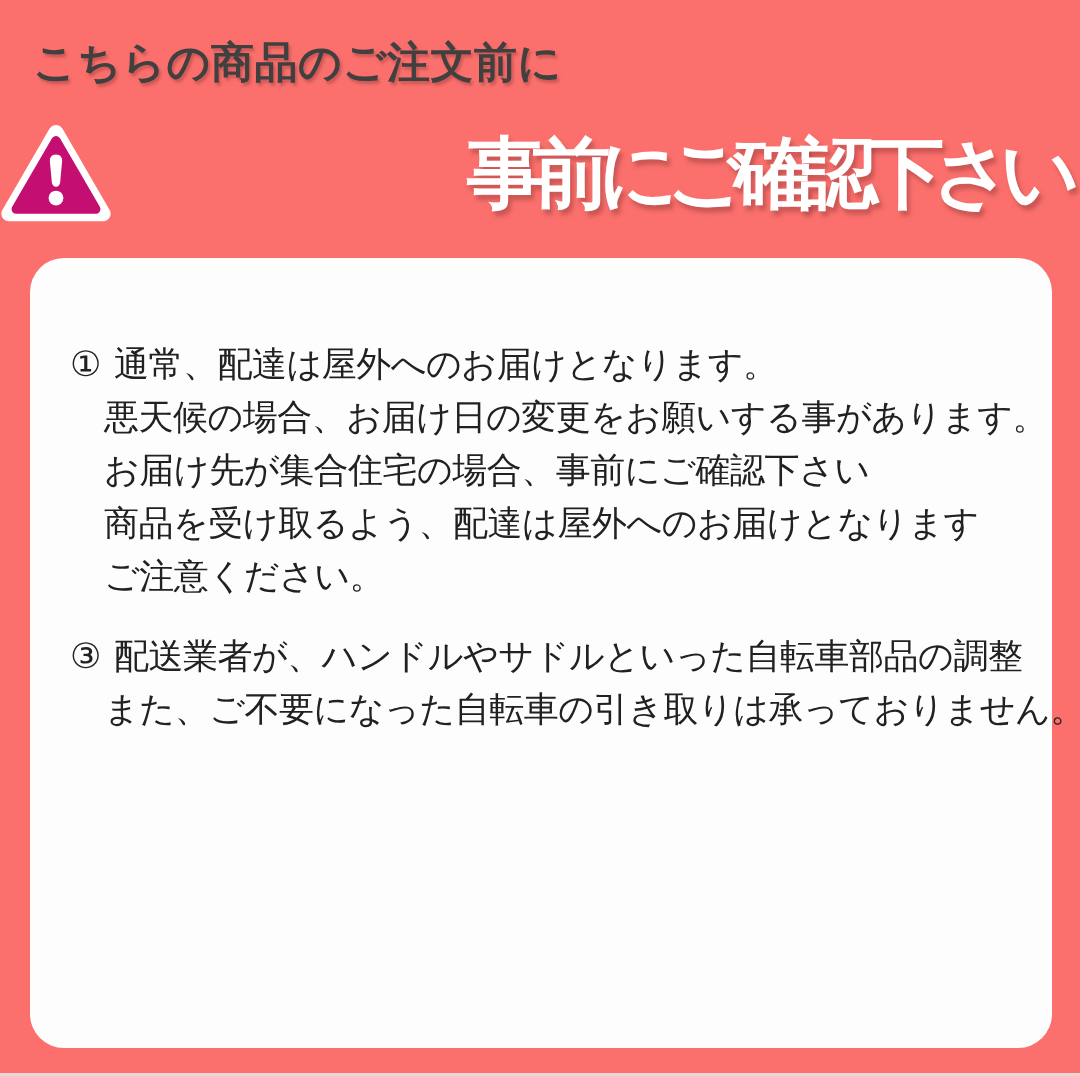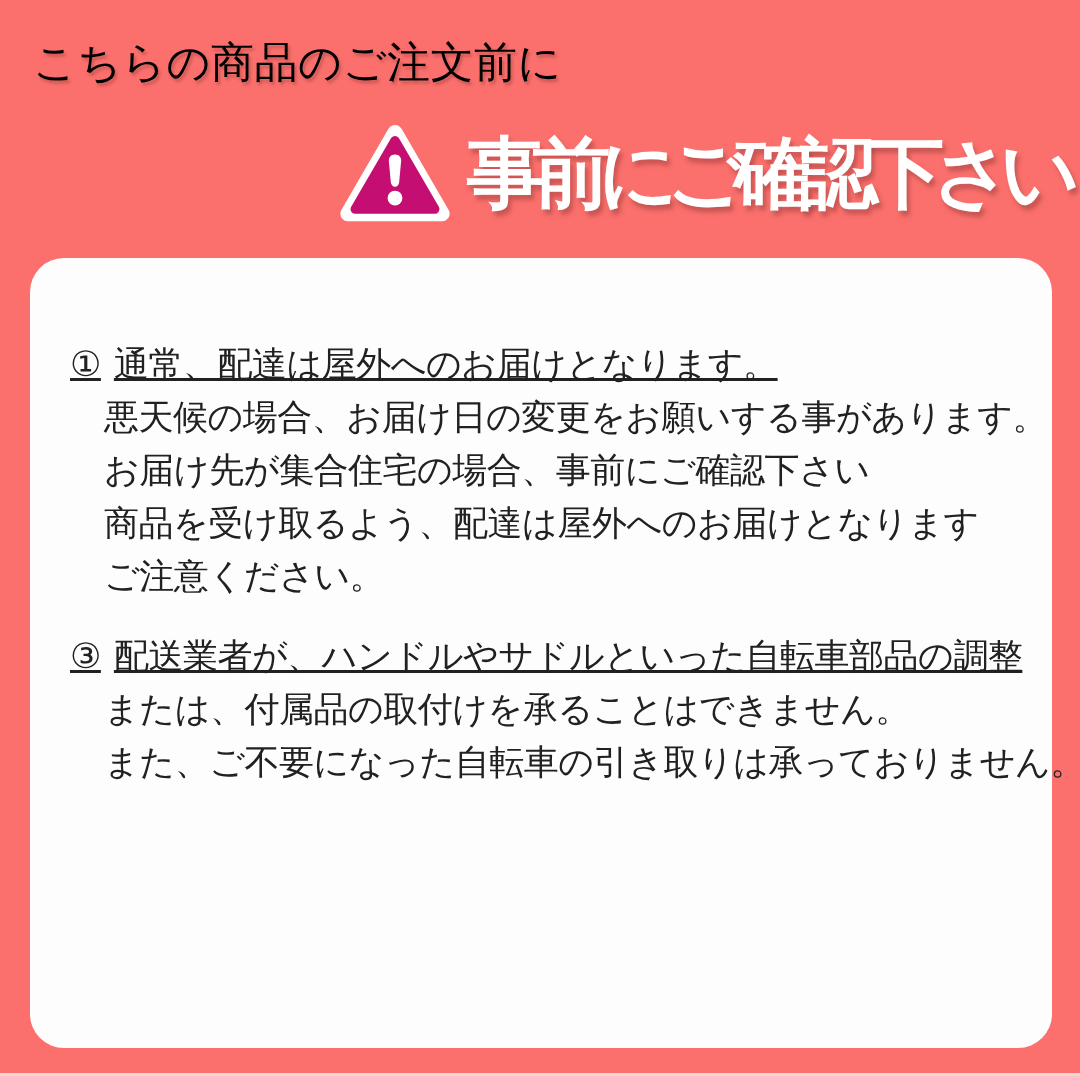--- a/index.html
+++ b/index.html
@@ -12,35 +12,35 @@
     position: relative;
     overflow: hidden;
     background: #fb706c;
     font-family: "DejaVu Sans", "Liberation Sans", sans-serif;
   }
   .subtitle {
     position: absolute;
     left: 33px;
     top: 34px;
     font-size: 43px;
-    font-weight: 400;
-    color: #000000;
+    font-weight: 700;
+    color: #404040;
     letter-spacing: 0.5px;
     text-shadow: 2px 3px 3px rgba(130, 50, 50, 0.40);
     white-space: nowrap;
   }
   .title-row {
     position: absolute;
     top: 118px;
     left: 0;
     width: 100%;
     height: 112px;
     display: flex;
     align-items: center;
-    justify-content: flex-end;
+    justify-content: space-between;
     gap: 16px;
   }
   .warning-icon {
     width: 112px;
     height: 100px;
     flex: 0 0 auto;
   }
   .warning-icon svg {
     display: block;
     width: 100%;
@@ -70,21 +70,20 @@
     font-size: 35px;
     line-height: 53px;
     color: #212121;
     font-weight: 500;
     padding-left: 34px;
     margin-bottom: 27px;
     letter-spacing: -0.5px;
   }
   .section .line.first {
     text-indent: -34px;
-    text-decoration: underline;
   }
   .section .marker {
     margin-right: 13px;
   }
   .line {
     white-space: nowrap;
   }
   .bottom-edge {
     position: absolute;
     left: 0;
@@ -121,19 +120,18 @@
     <div class="line">お届け先が集合住宅の場合、事前にご確認下さい</div>
     <div class="line">商品を受け取るよう、配達は屋外へのお届けとなります</div>
     <div class="line">ご注意ください。</div>
   </div>
 
 
   <div class="section">
     <div class="line first">
       <span class="marker">③</span><span>配送業者が、ハンドルやサドルといった自転車部品の調整</span>
     </div>
-    <div class="line">または、付属品の取付けを承ることはできません。</div>
     <div class="line">また、ご不要になった自転車の引き取りは承っておりません。</div>
   </div>
 
 </div>
 
 <div class="bottom-edge"></div>
 
 </body></html>

